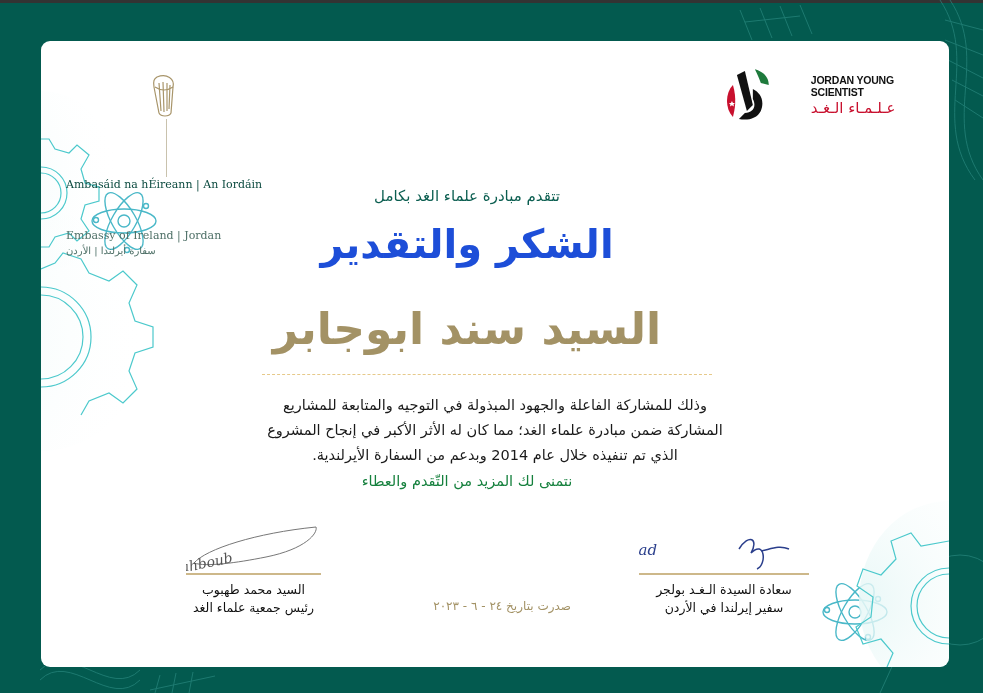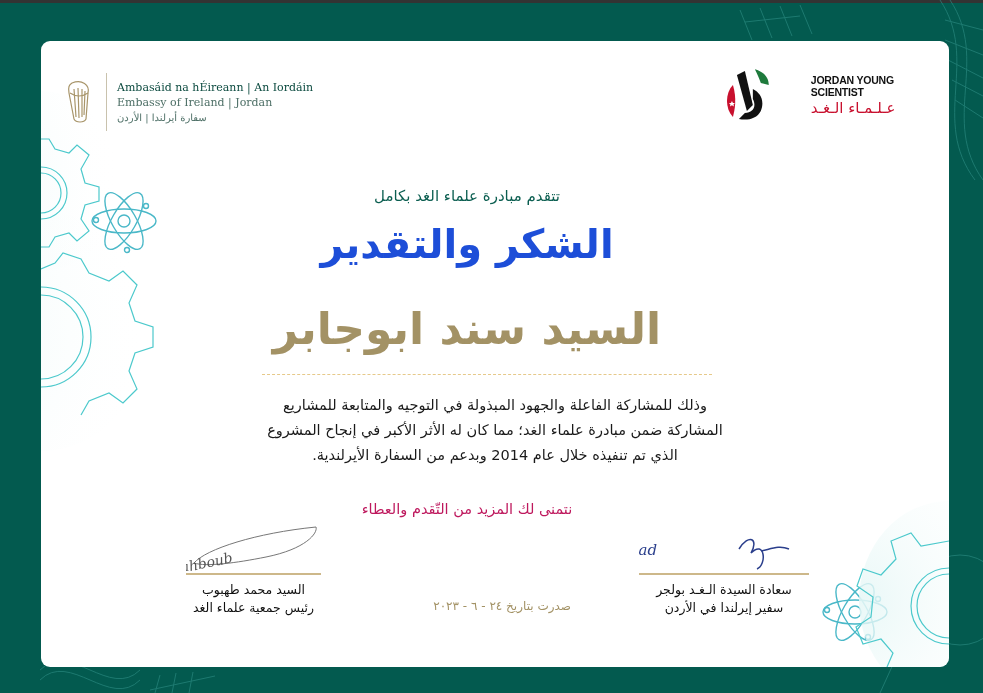--- a/index.html
+++ b/index.html
@@ -10,42 +10,42 @@
   }
   .topstrip { position: absolute; left: 0; top: 0; width: 983px; height: 3px; background: #333; }
   .bg-deco { position: absolute; left: 0; top: 0; width: 983px; height: 693px; pointer-events: none; }
   .card {
     position: absolute; left: 41px; top: 41px; width: 908px; height: 626px;
     background: #ffffff; border-radius: 9px; overflow: hidden;
   }
   .card-deco { position: absolute; left: 0; top: 0; width: 908px; height: 626px; pointer-events: none; }
 
   
-  .embassy { position: absolute; left: 25px; top: 32px; display: flex; align-items: center; }
+  .embassy { position: absolute; left: 25px; top: 32px; display: flex; align-items: center; flex-direction: column; }
   .harp { width: 26px; height: 46px; }
   .emb-divider { width: 1px; height: 58px; background: #c9c2ad; margin: 0 10px 0 14px; }
   .emb-text { line-height: 15px; font-family: "DejaVu Serif", serif; }
   .emb-line1 { font-size: 11px; color: #0b4a3f; }
-  .emb-line2 { font-size: 11px; color: #4d6f66; }
+  .emb-line2 { font-size: 11px; color: #4d6f66; margin-top: 36px; }
   .emb-line3 { font-size: 10px; color: #4d6f66; direction: rtl; text-align: left; }
 
   
   .jys { position: absolute; left: 682px; top: 26px; display: flex; align-items: center; gap: 33px; }
   .jys-mark { width: 48px; height: 56px; }
   .jys-text { margin-left: 7px; }
   .jys-en { font-family: "Liberation Sans", sans-serif; font-weight: bold; font-size: 10.5px; color: #111; letter-spacing: -0.2px; }
   .jys-ar { font-size: 15px; color: #c8102e; direction: rtl; text-align: left; letter-spacing: 1px; margin-top: 1px; }
 
   .centered { position: absolute; left: 0; width: 852px; text-align: center; direction: rtl; }
   .intro { top: 146px; font-size: 15px; color: #0b5e50; }
   .title { top: 180px; font-size: 40px; font-weight: bold; color: #1d4ed8; }
   .recipient { top: 262px; font-size: 44px; font-weight: bold; color: #a39265; }
   .name-rule { position: absolute; left: 221px; top: 333px; width: 450px; border-top: 1px dashed #e6c98a; }
   .body-text { top: 352px; font-size: 14.5px; line-height: 25px; color: #1a1a1a; width: 908px; }
-  .wish { top: 460px; font-size: 14.5px; color: #be185d; }
+  .wish { top: 432px; font-size: 14.5px; color: #15803d; }
 
   .sig { position: absolute; text-align: center; direction: rtl; }
   .sig-left { left: 145px; top: 478px; width: 135px; }
   .sig-right { left: 598px; top: 478px; width: 170px; }
   .sig-img { height: 52px; display: block; margin: 0 auto; }
   .sig-rule { height: 2px; background: #cdb88a; margin: 2px auto 6px; width: 100%; }
   .sig-name, .sig-role { font-size: 12.5px; color: #111; line-height: 18px; white-space: nowrap; }
   .issued { position: absolute; left: 330px; top: 558px; width: 200px; text-align: right; direction: rtl; font-size: 12px; color: #a39265; }
 </style>
 </head>

